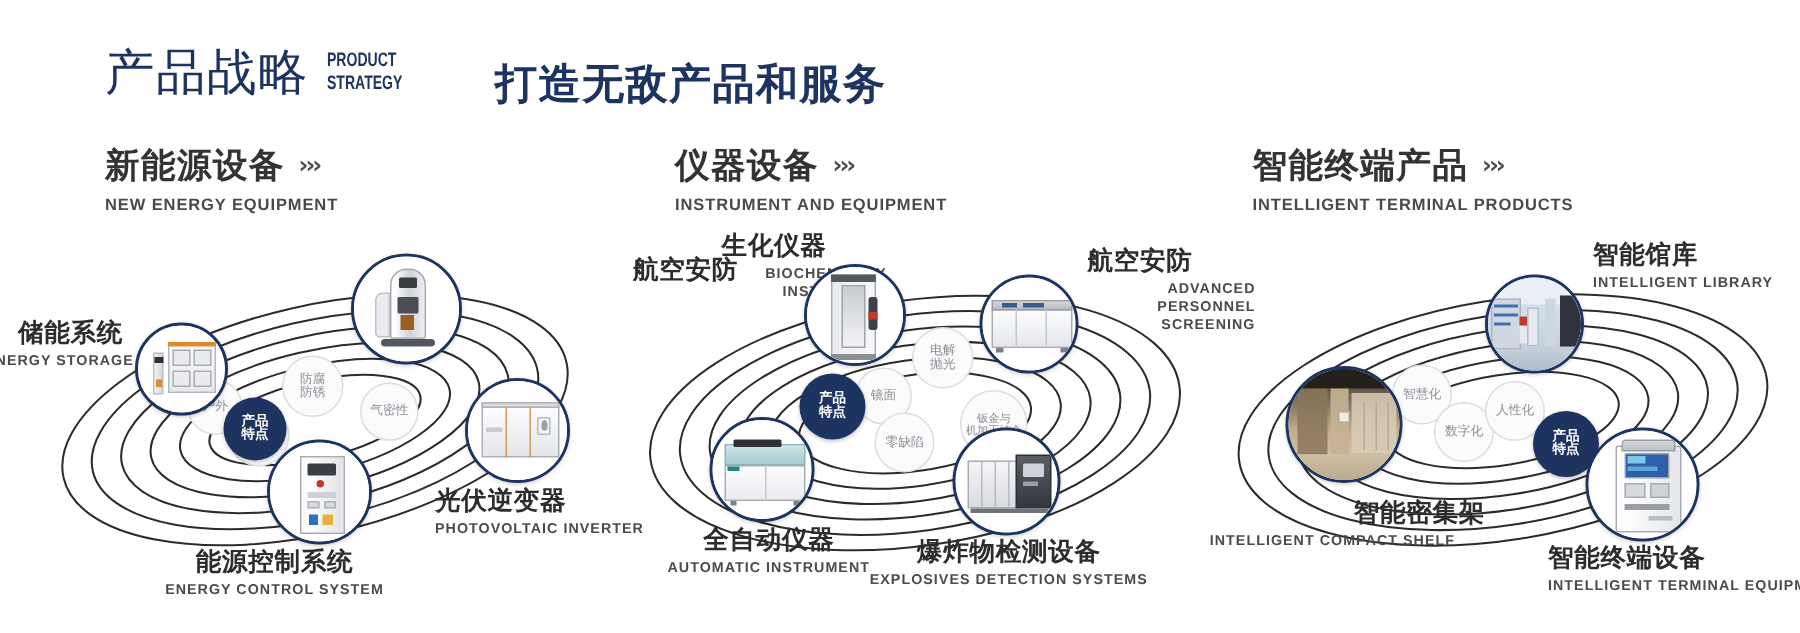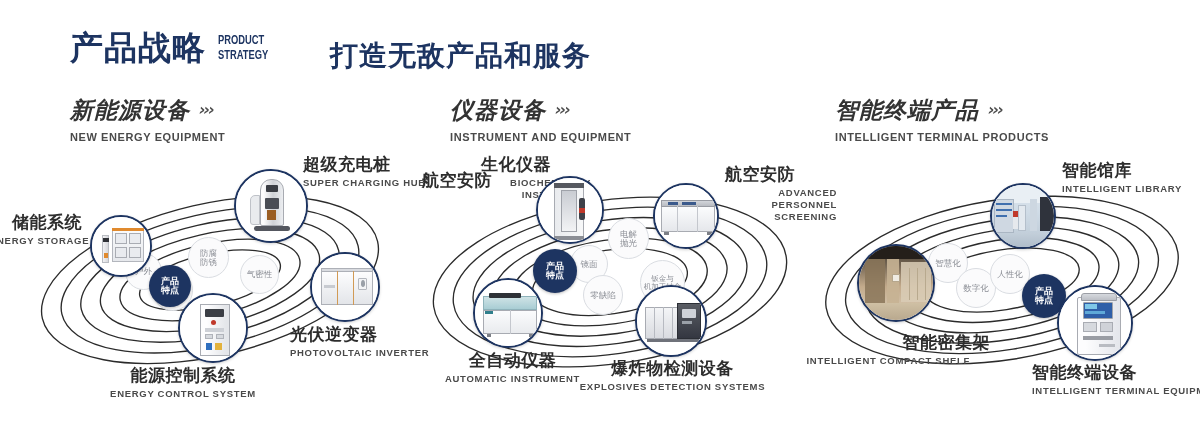--- a/index.html
+++ b/index.html
@@ -9,21 +9,21 @@
     position:relative; overflow:hidden;
     font-family:"Liberation Sans","DejaVu Sans",sans-serif;
     color:#2b2b2b;
   }
   #page { position:absolute; inset:0; }
 
   
   .hdr { position:absolute; left:0; top:0; width:1200px; height:92px; }
   .hdr-cn {
     position:absolute; left:70px; top:28px;
-    font-size:33px; font-weight:bold; letter-spacing:1px;
+    font-size:33px; font-weight:normal; letter-spacing:1px;
     color:#1d3461; font-family:"DejaVu Sans",sans-serif;
     line-height:40px; white-space:nowrap;
   }
   .hdr-en {
     position:absolute; left:218px; top:32px;
     width:78px;
     font-size:13px; font-weight:bold; line-height:15px;
     color:#1d3461; letter-spacing:0px;
     transform:scaleX(.72); transform-origin:left top;
     font-family:"Liberation Sans Narrow","Liberation Sans",sans-serif;
@@ -34,21 +34,20 @@
     color:#1d3461; font-family:"DejaVu Sans",sans-serif;
     white-space:nowrap;
   }
 
   
   .sec-head { position:absolute; }
   .sec-cn {
     font-size:23px; font-weight:bold; color:#333333;
     font-family:"DejaVu Sans",sans-serif; letter-spacing:1px;
     white-space:nowrap;
-    font-style:italic;
   }
   .sec-arrows {
     display:inline-block; margin-left:9px;
     font-size:16px; color:#4d4d4d; letter-spacing:-2px;
     font-weight:bold; vertical-align:3px;
   }
   .sec-en {
     margin-top:5px;
     font-size:11px; font-weight:bold; color:#4a4a4a;
     letter-spacing:.6px; white-space:nowrap;
@@ -186,24 +185,20 @@
 
     <div class="pcircle" style="left:234px; top:19px; width:74px; height:74px; z-index:5;">
       <div class="art" style="background:#ffffff;">
         <div class="bx" style="left:24px; top:8px;  width:24px; height:47px; border-radius:11px 11px 2px 2px; background:linear-gradient(90deg,#fcfcfd 12%,#cfd1d6 55%,#eceef1 100%); border:.7px solid #a8abb2;"></div>
         <div class="bx" style="left:30px; top:14px; width:12px; height:7px;  background:#3a3d44; border-radius:1px;"></div>
         <div class="bx" style="left:29px; top:27px; width:14px; height:11px; background:#4a4d55; border-radius:1px;"></div>
         <div class="bx" style="left:31px; top:39px; width:9px;  height:10px; background:#9a5d22;"></div>
         <div class="bx" style="left:18px; top:55px; width:36px; height:5px;  border-radius:3px; background:#54575f;"></div>
         <div class="bx" style="left:14px; top:24px; width:10px; height:30px; background:#e9ebee; border-radius:5px 0 0 3px; border:.6px solid #bfc2c8;"></div>
       </div>
-    </div>
-    <div class="plabel right" style="left:303px; top:4px; width:145px;">
-      <div class="cn">超级充电桩</div>
-      <div class="en">SUPER CHARGING HUB</div>
     </div>
 
     <div class="pcircle" style="left:310px; top:102px; width:70px; height:70px; z-index:5;">
       <div class="art" style="background:#ffffff;">
         <div class="bx" style="left:9px;  top:17px; width:52px; height:34px; background:linear-gradient(180deg,#fdfdfe,#e3e5e9); border:.7px solid #adb0b7;"></div>
         <div class="bx" style="left:9px;  top:14px; width:52px; height:4px;  background:#d9dbe0; border:.6px solid #adb0b7;"></div>
         <div class="bx" style="left:25px; top:17px; width:1.4px; height:34px; background:#d19a55;"></div>
         <div class="bx" style="left:41px; top:17px; width:1.4px; height:34px; background:#d19a55;"></div>
         <div class="bx" style="left:12px; top:31px; width:11px; height:3px;  background:#c8cbd1;"></div>
         <div class="bx" style="left:46px; top:24px; width:9px;  height:12px; background:#f3f4f6; border:.6px solid #b5b8bf; border-radius:1px;"></div>

